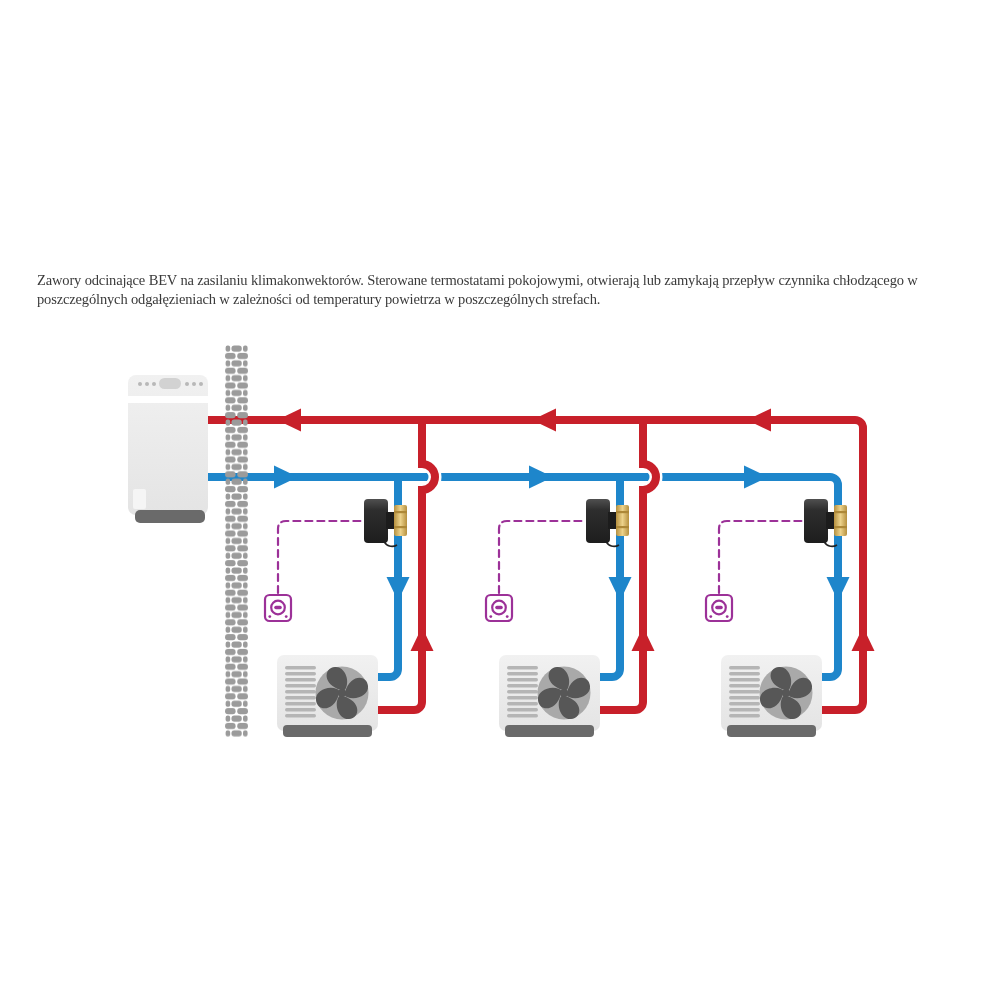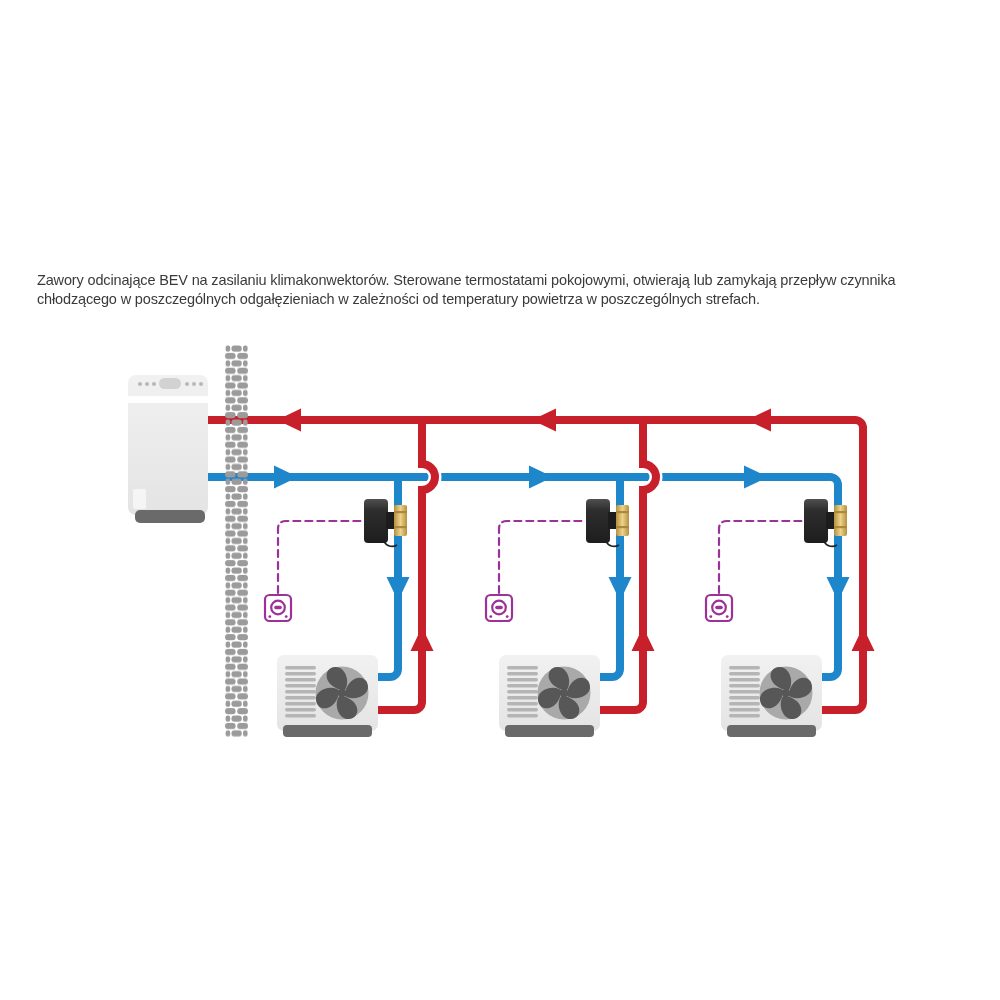--- a/index.html
+++ b/index.html
@@ -9,21 +9,21 @@
     --unit-body:#ebebeb;
     --unit-base:#6a6a6a;
     --brick:#9b9b9b;
     --valve-actuator:#2e2e2e;
     --valve-brass:#d8b462;
     --text:#3a3a3a;
   }
   html,body{margin:0;padding:0;background:#ffffff;}
   .canvas{
     position:relative;width:1000px;height:796px;background:#ffffff;
-    font-family:Liberation Sans, sans-serif;overflow:hidden;
+    font-family:Liberation Serif, serif;overflow:hidden;
   }
   .description{
     position:absolute;left:37px;top:256px;width:936px;
     font-size:14.5px;line-height:19px;letter-spacing:-0.15px;
     color:var(--text);
   }
   svg.diagram{position:absolute;left:0;top:0;}
   .pipe-red{stroke:var(--return-pipe);stroke-width:8;fill:none;}
   .pipe-red-casing{stroke:#ffffff;stroke-width:13;fill:none;}
   .pipe-blue{stroke:var(--supply-pipe);stroke-width:8;fill:none;}

